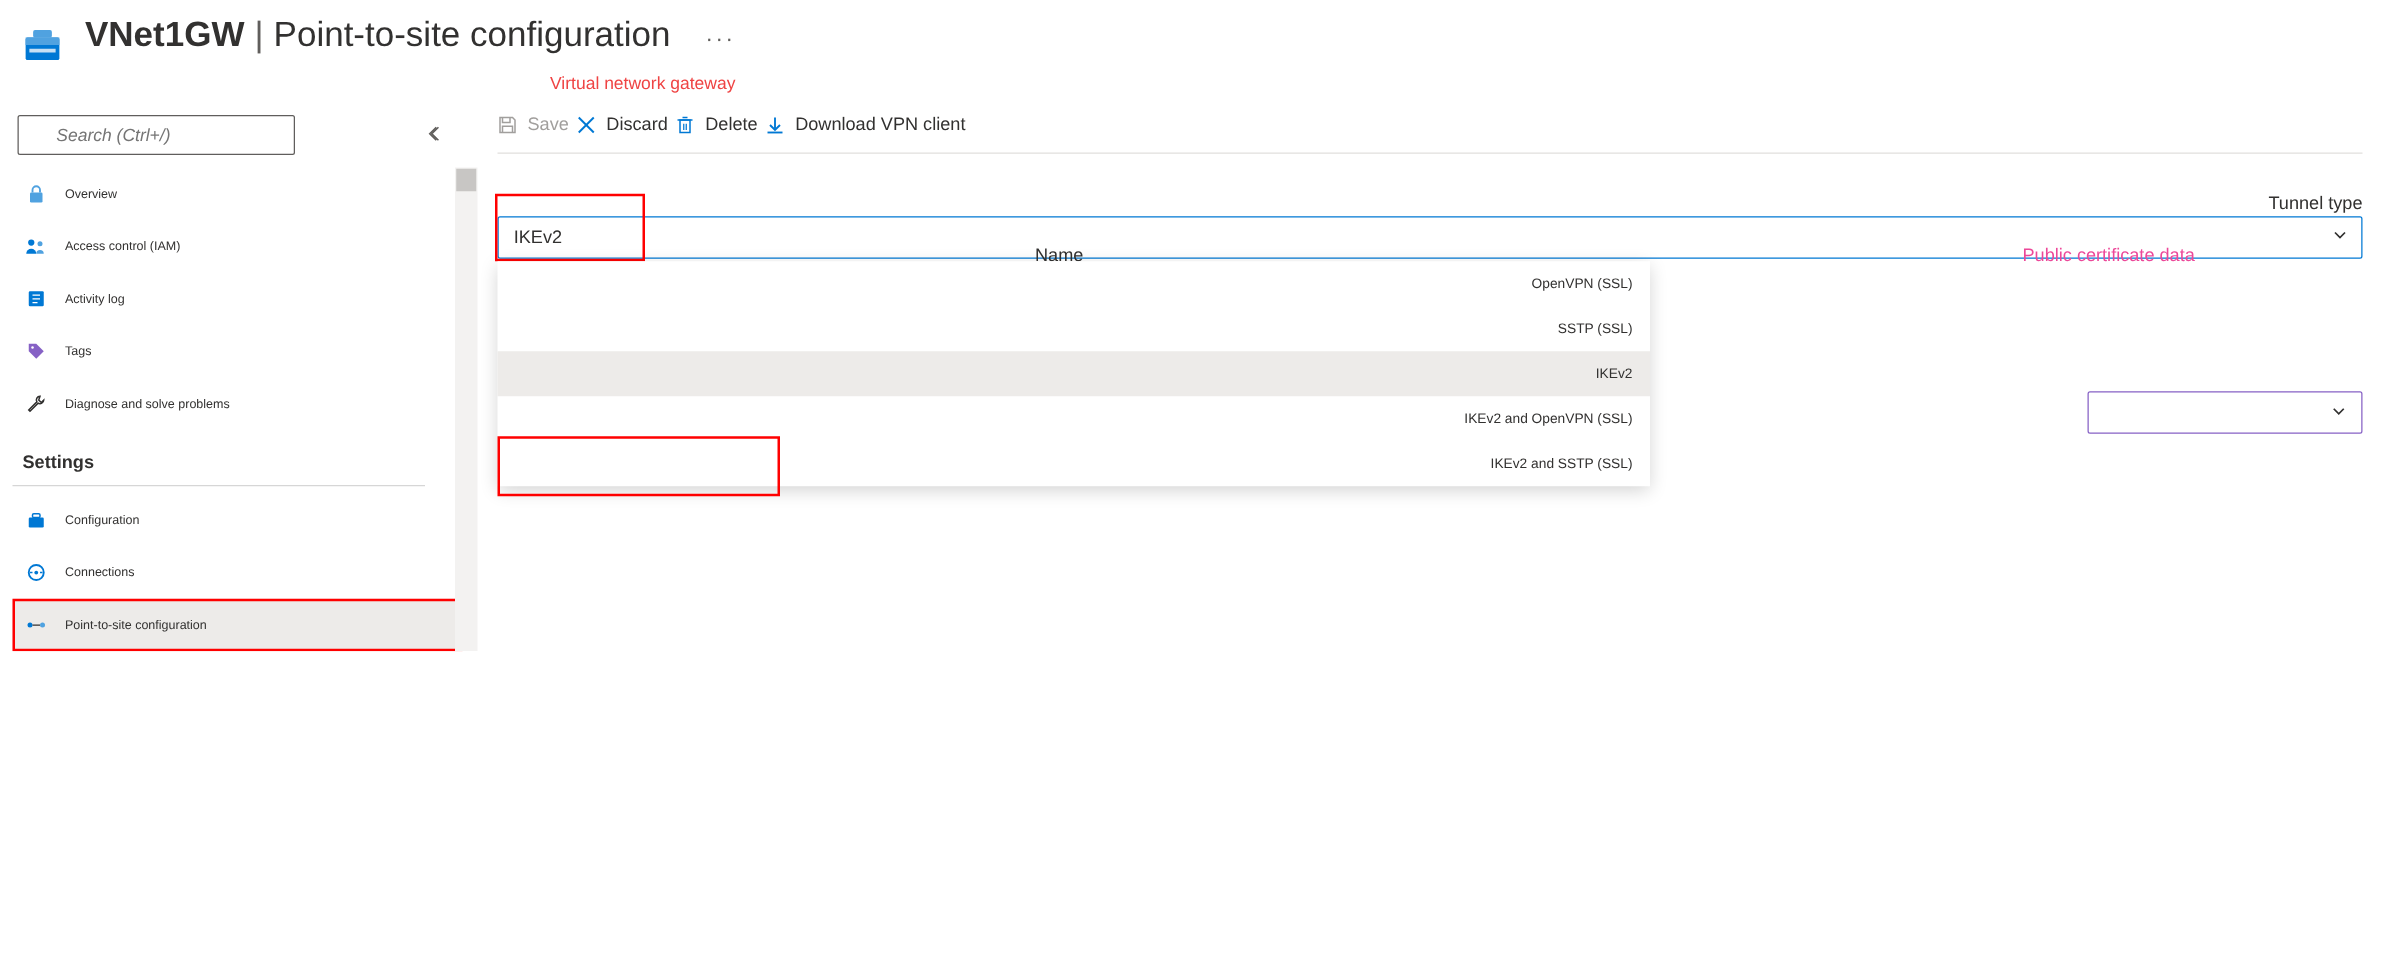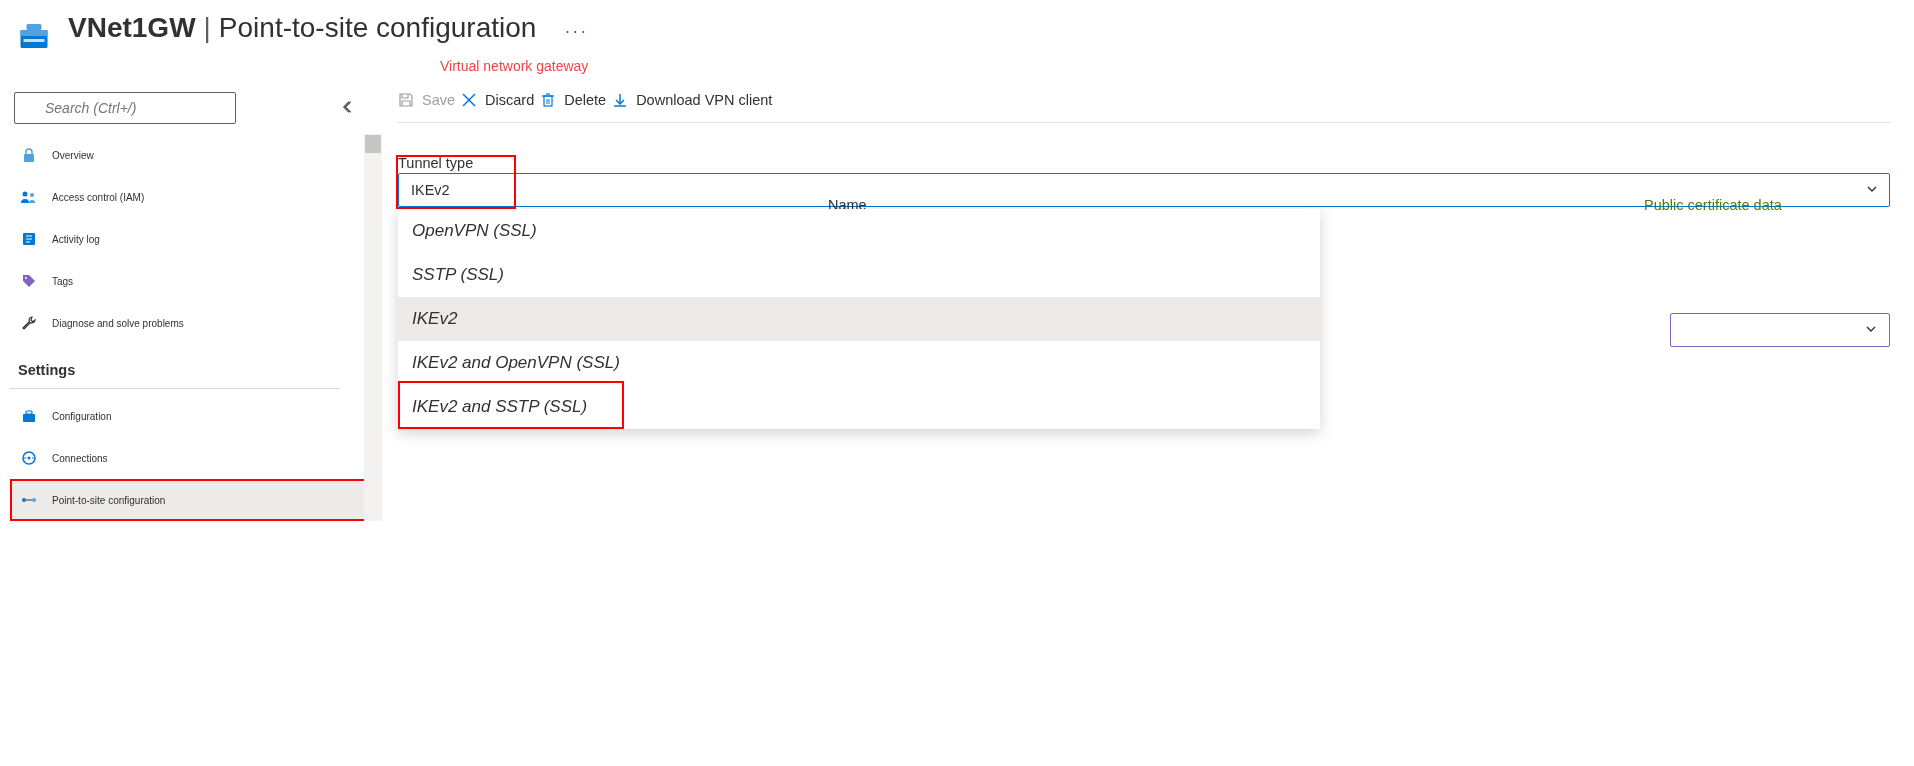--- a/index.html
+++ b/index.html
@@ -46,36 +46,36 @@
     
     .form-section { padding-top: 22px; }
     .field-label { font-size: 14.5px; color: #323130; margin-bottom: 2px; display: block; }
     .required-star { color: #a80000; margin-left: 4px; }
     
     .text-input-wrap { position: relative; margin-top: 4px; }
     .text-input { width: 100%; height: 34px; border: 1px solid #8a8886; border-radius: 2px; padding: 0 34px 0 12px; font-size: 14.5px; color: #323130; }
     .text-input.purple-border { border-color: #8661c5; }
     .input-check { position: absolute; right: 10px; top: 50%; transform: translateY(-50%); }
     
-    .tunnel-section { margin-top: 32px; position: relative; }
+    .tunnel-section { margin-top: 32px; position: relative; text-align: right; }
     .dropdown { position: relative; }
     .dropdown-input { width: 100%; height: 34px; border: 1px solid #0078d4; border-radius: 2px; padding: 0 34px 0 12px; font-size: 14.5px; display: flex; align-items: center; cursor: pointer; background: #fff; }
     .dropdown-chevron { position: absolute; right: 12px; top: 50%; transform: translateY(-50%); }
     .dropdown-value-highlight { border: 2.5px solid #ff0000; position: absolute; left: -2px; top: -18px; width: 120px; height: 54px; pointer-events: none; }
     
     .dropdown-menu { position: absolute; left: 0; top: 36px; width: 922px; background: #fff; box-shadow: 0 4px 14px rgba(0,0,0,0.18); z-index: 10; }
-    .dropdown-option { padding: 12px 14px; font-size: 17px; cursor: pointer; position: relative; font-style: italic; }
+    .dropdown-option { padding: 12px 14px; font-size: 11px; cursor: pointer; position: relative; }
     .dropdown-option.selected { background: #edebe9; }
     .option-highlight { border: 2.5px solid #ff0000; position: absolute; left: 0px; top: -4px; width: 226px; height: 48px; pointer-events: none; }
     
     .behind-menu { position: absolute; right: 0; top: 140px; width: 220px; pointer-events: none; }
     .behind-select { height: 34px; border: 1px solid #8661c5; border-radius: 2px; display: flex; align-items: center; justify-content: flex-end; padding-right: 12px; }
     
     .hidden-labels { position: absolute; left: 430px; bottom: -6px; font-size: 14.5px; color: #323130; }
-    .hidden-label-2 { position: absolute; left: 1220px; bottom: -6px; font-size: 14.5px; color: #4d7c0f; margin-left: 26px; }
+    .hidden-label-2 { position: absolute; left: 1220px; bottom: -6px; font-size: 14.5px; color: #ec4899; }
   </style>
 </head>
 <body>
 
 <div class="page">
   <div class="header">
     <div class="header-icon">
       <svg viewBox="0 0 24 24" width="36" height="36">
           <rect x="3" y="8" width="18" height="12" rx="1" fill="#0078d4"></rect>
           <rect x="3" y="8" width="18" height="4" fill="#50a2e0"></rect>

